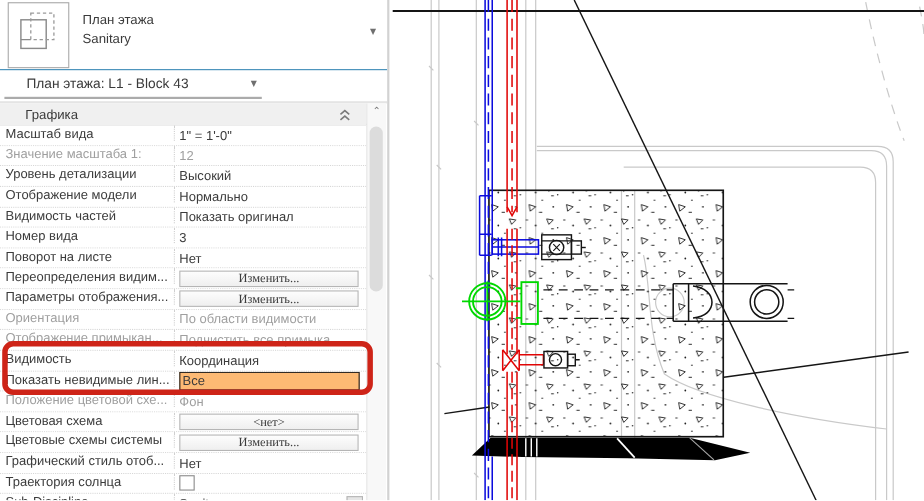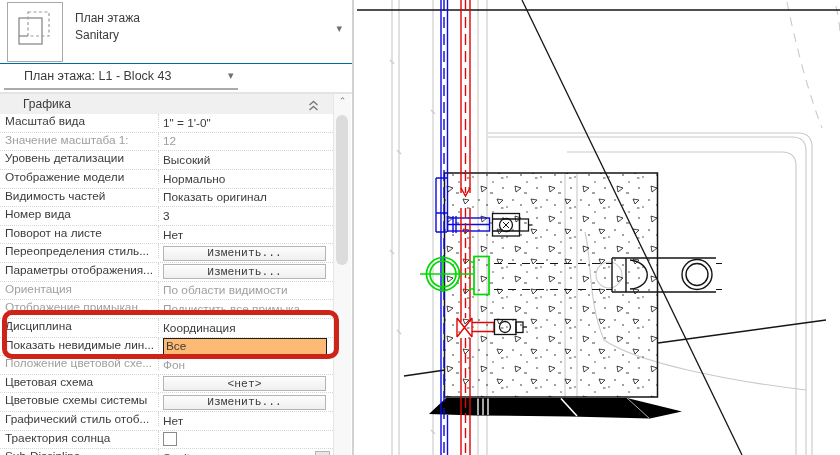--- a/index.html
+++ b/index.html
@@ -25,21 +25,21 @@
                border-bottom:1px solid #e0e0e0;display:flex;align-items:center;}
   #grid-header span.t{margin-left:23px;font-size:12px;}
   #collapse-ic{position:absolute;right:14px;top:4px;}
   #prop-rows{position:absolute;left:0;top:114px;width:333px;height:341px;overflow:hidden;}
   .prow{display:flex;height:18.63px;box-sizing:border-box;border-bottom:1px dotted #d6d6d6;background:#fff;align-items:flex-start;}
   .plabel{width:159px;padding-left:5px;font-size:11.8px;white-space:nowrap;overflow:hidden;
           border-right:1px dotted #cfcfcf;box-sizing:border-box;}
   .pvalue{flex:1;padding-left:4px;font-size:11.8px;white-space:nowrap;overflow:hidden;position:relative;height:100%;display:flex;align-items:center;}
   .dis .plabel,.dis .pvalue{color:#9f9f9f;}
   .pbtn{width:163px;height:15px;margin-left:0;font-size:11.3px;line-height:12px;color:#3b3b3b;
-        font-family:Liberation Mono, monospace;background:linear-gradient(#fdfdfd,#efefef);border:1px solid #b5b5b5;padding:0;}
+        font-family:Liberation Serif, serif;background:linear-gradient(#fdfdfd,#efefef);border:1px solid #b5b5b5;padding:0;}
   .pedit{width:160px;height:15px;border:1.5px solid #1c1c1c;background:#fdba74;font-size:11.8px;
          padding-left:2px;display:flex;align-items:center;}
   .pcheck{width:12px;height:12px;border:1px solid #8a8a8a;background:#fff;display:inline-block;}
   .pbrowse{position:absolute;right:3px;top:2px;width:13px;height:14px;background:#e6e6e6;border:1px solid #b5b5b5;}
   
   #red-annotation{position:absolute;left:2px;top:310px;width:327px;height:39px;
                   border:5px solid #ce2418;border-radius:10px;pointer-events:none;z-index:5;}
   
   #scrollbar{position:absolute;left:333px;top:94px;width:17px;height:361px;background:#f8f8f8;border-left:1px solid #e6e6e6;}
   #sb-up{position:absolute;left:0;top:2px;width:17px;text-align:center;color:#7a7a7a;font-size:9px;}
@@ -121,41 +121,41 @@
         </div>
         <div class="prow">
           <div class="plabel">Номер вида</div>
           <div class="pvalue">3</div>
         </div>
         <div class="prow">
           <div class="plabel">Поворот на листе</div>
           <div class="pvalue">Нет</div>
         </div>
         <div class="prow">
-          <div class="plabel">Переопределения стиль...</div>
+          <div class="plabel">Переопределения видим...</div>
           <div class="pvalue">
             <button class="pbtn">Изменить...</button>
           </div>
         </div>
         <div class="prow">
           <div class="plabel">Параметры отображения...</div>
           <div class="pvalue">
             <button class="pbtn">Изменить...</button>
           </div>
         </div>
         <div class="prow dis">
           <div class="plabel">Ориентация</div>
           <div class="pvalue">По области видимости</div>
         </div>
         <div class="prow dis">
           <div class="plabel">Отображение примыкан...</div>
           <div class="pvalue">Подчистить все примыка...</div>
         </div>
         <div class="prow">
-          <div class="plabel">Дисциплина</div>
+          <div class="plabel">Видимость</div>
           <div class="pvalue">Координация</div>
         </div>
         <div class="prow">
           <div class="plabel">Показать невидимые лин...</div>
           <div class="pvalue">
             <div class="pedit">Все</div>
           </div>
         </div>
         <div class="prow dis">
           <div class="plabel">Положение цветовой схе...</div>

